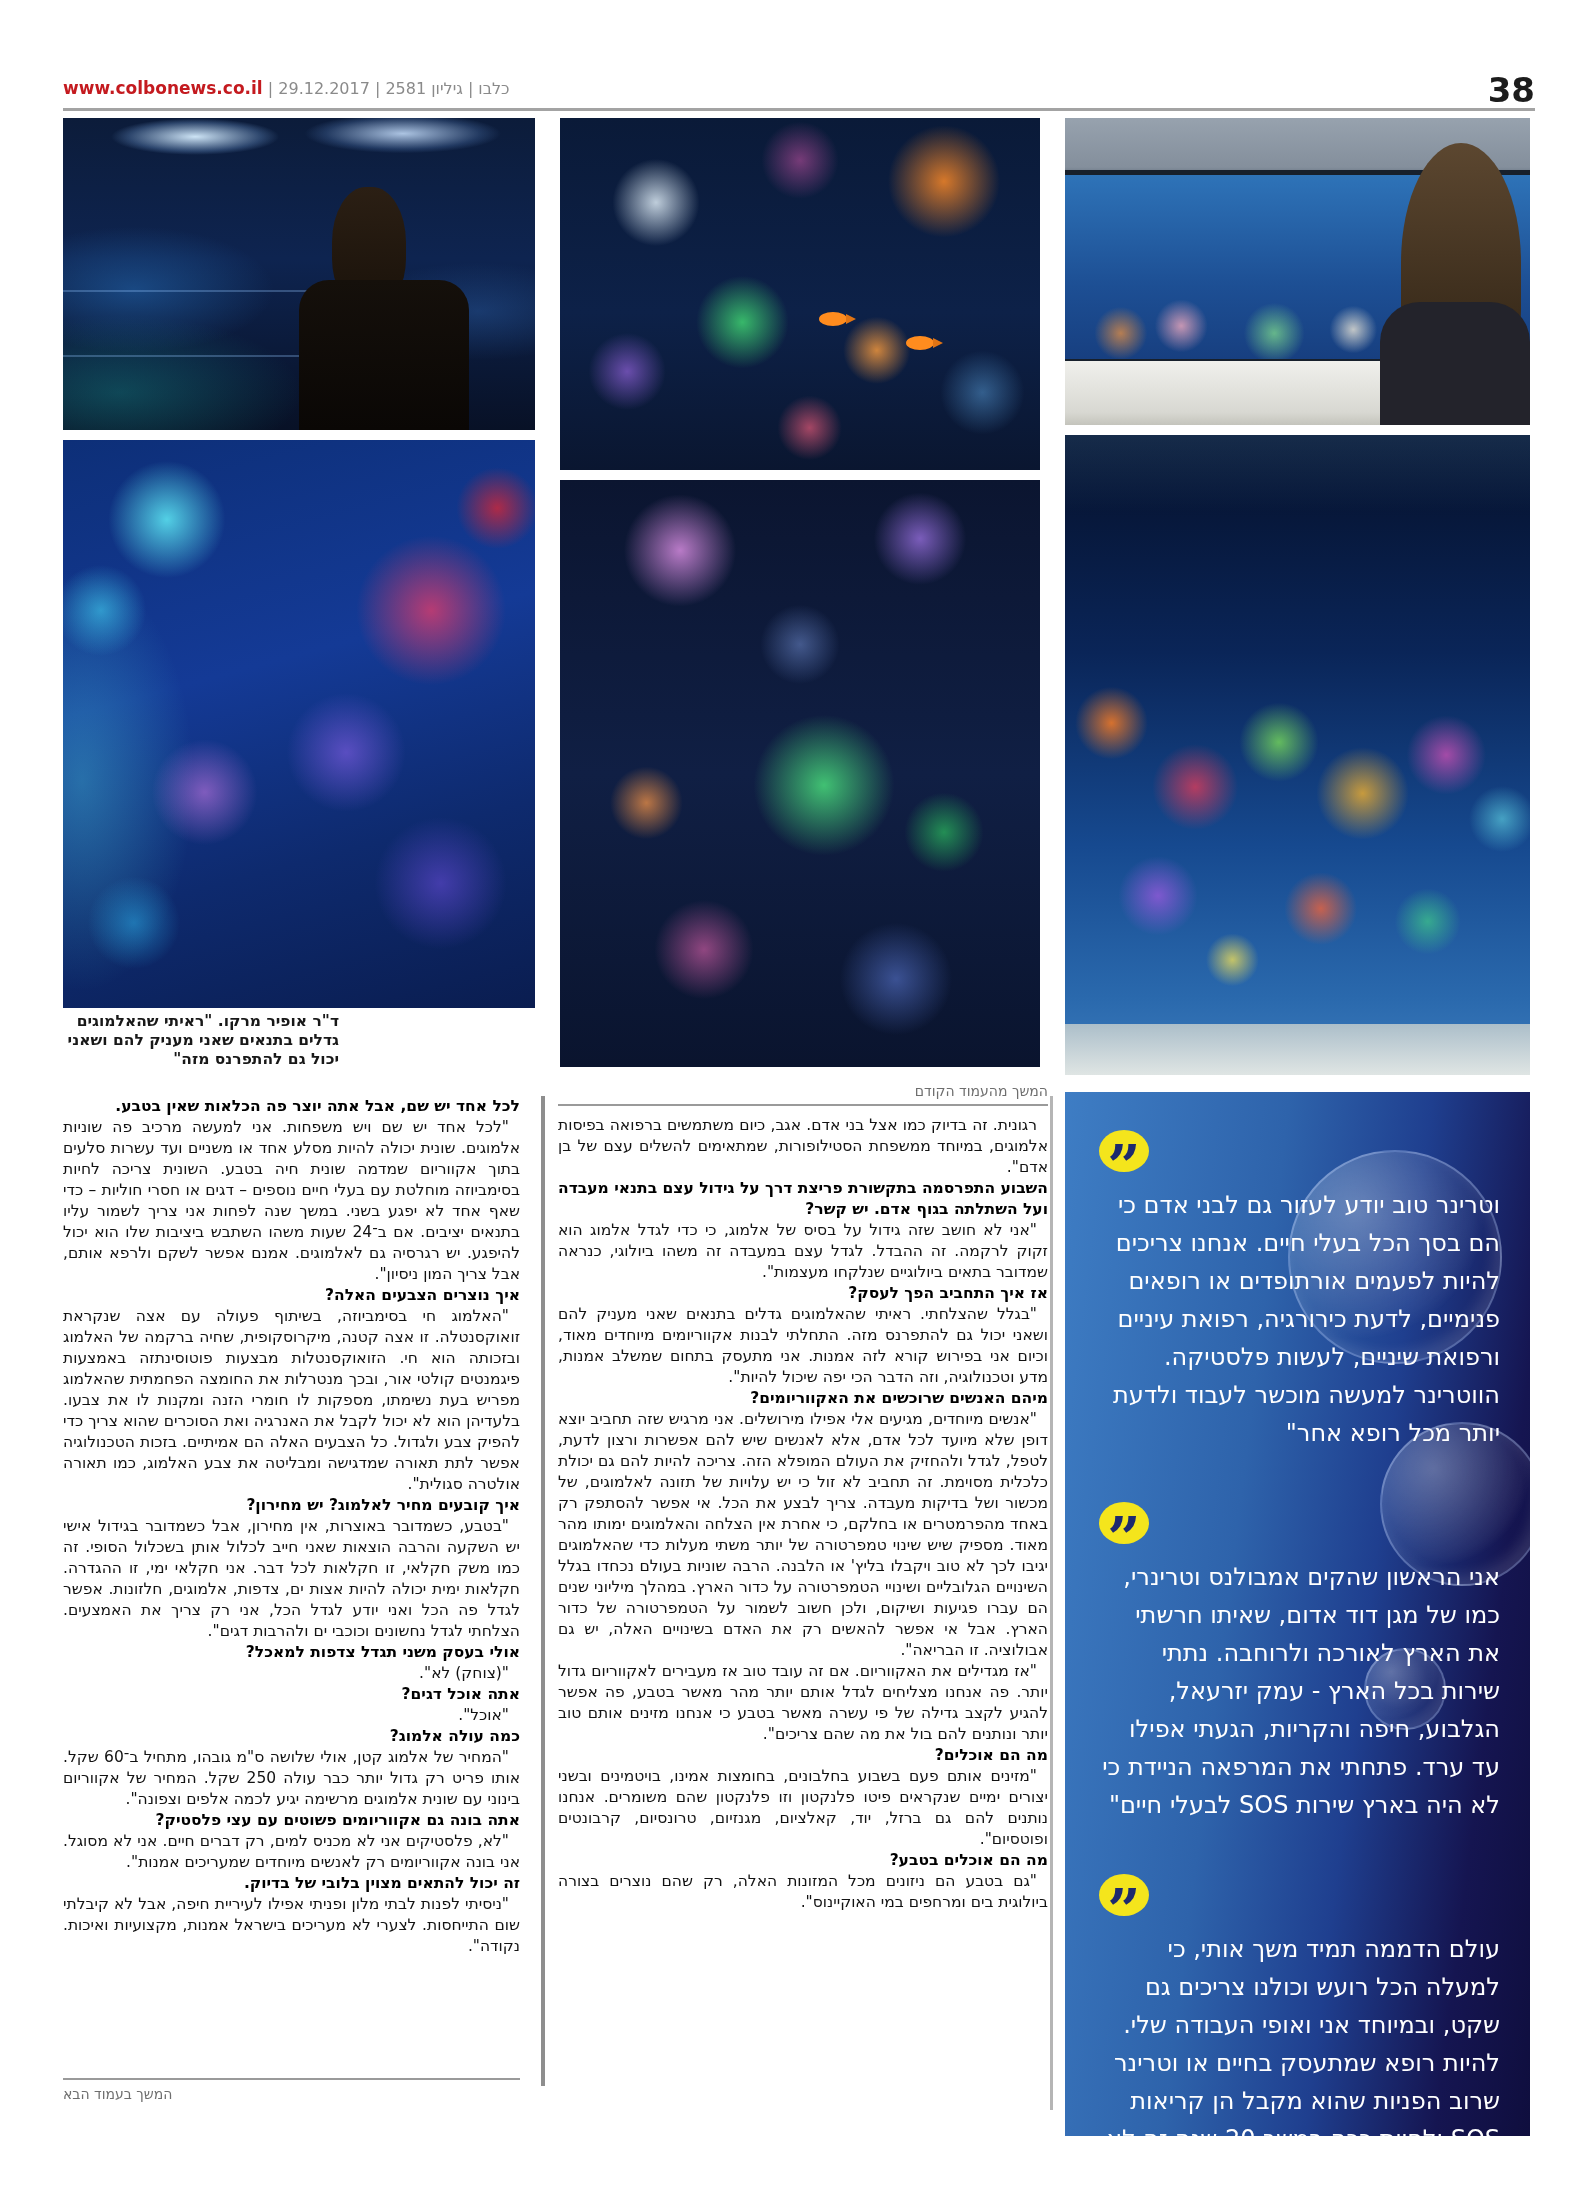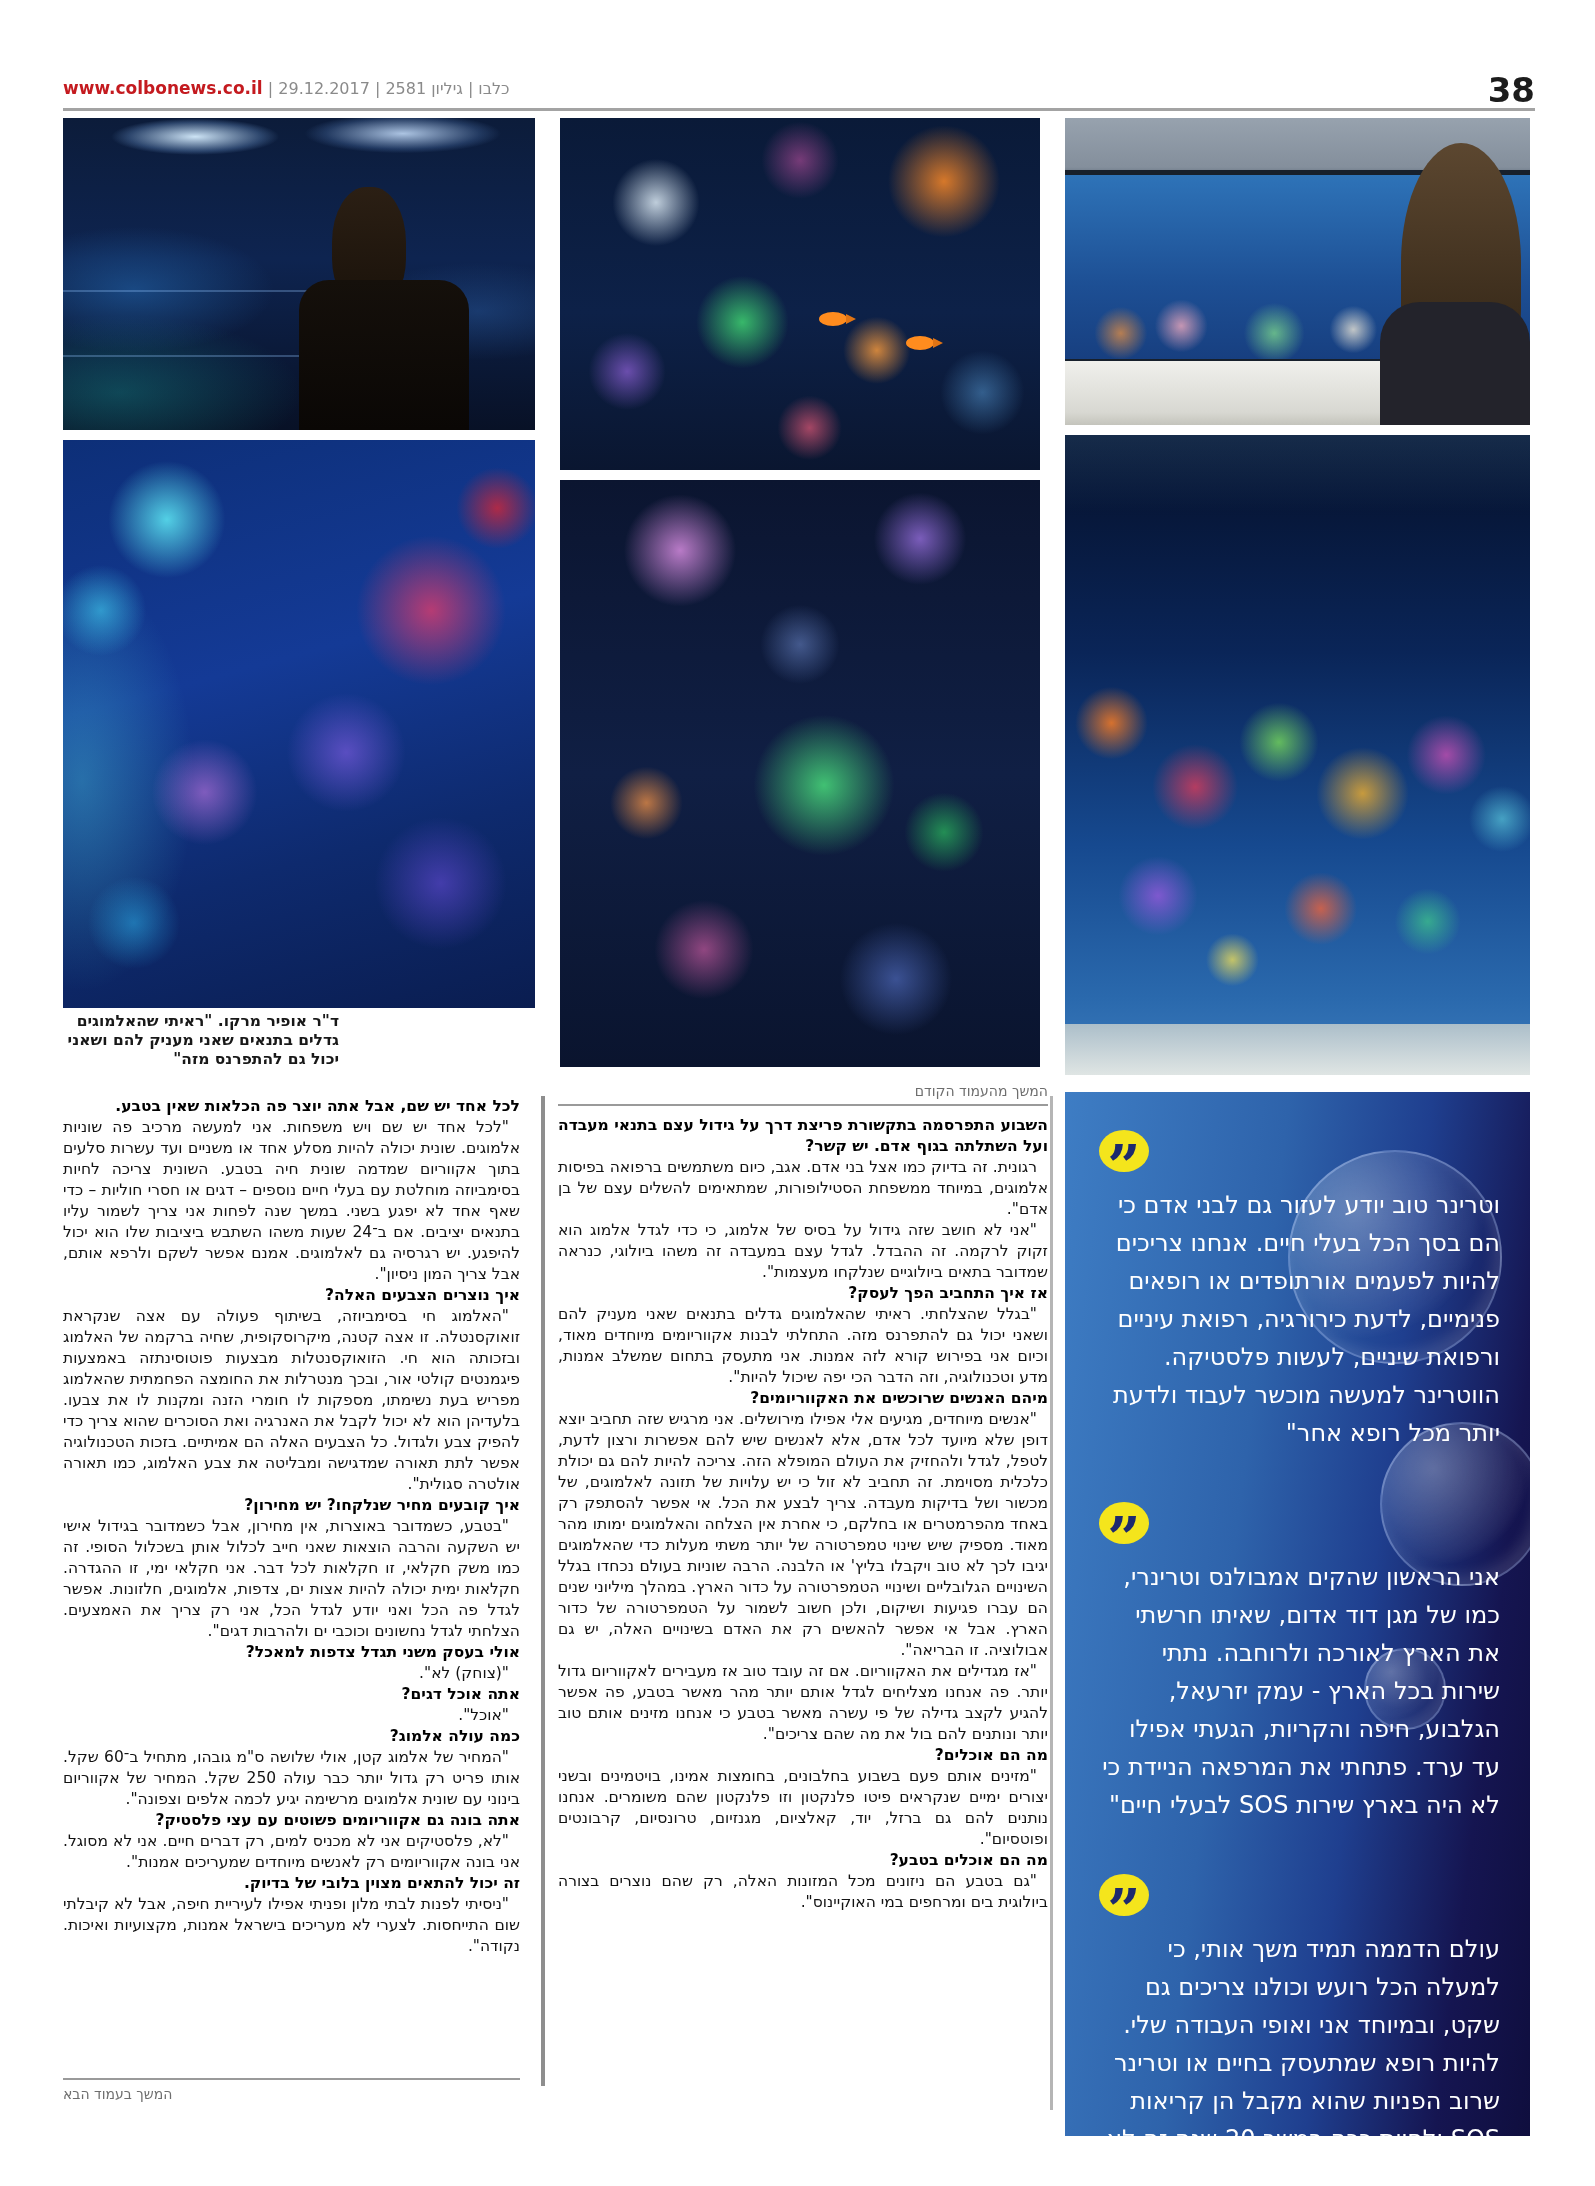--- a/index.html
+++ b/index.html
@@ -168,42 +168,42 @@
   </div>
 
   <div class="caption">ד"ר אופיר מרקו. "ראיתי שהאלמוגים גדלים בתנאים שאני מעניק להם ושאני יכול גם להתפרנס מזה"</div>
 
   <div class="col col-left">
 
   <p class="para lead">לכל אחד יש שם, אבל אתה יוצר פה הכלאות שאין בטבע.</p>
       <p class="para a">"לכל אחד יש שם ויש משפחות. אני למעשה מרכיב פה שוניות אלמוגים. שונית יכולה להיות מסלע אחד או משניים ועד עשרות סלעים בתוך אקווריום שמדמה שונית חיה בטבע. השונית צריכה לחיות בסימביוזה מוחלטת עם בעלי חיים נוספים – דגים או חסרי חוליות – כדי שאף אחד לא יפגע בשני. במשך שנה לפחות אני צריך לשמור עליו בתנאים יציבים. אם ב־24 שעות משהו השתבש ביציבות שלו הוא יכול להיפגע. יש רגרסיה גם לאלמוגים. אמנם אפשר לשקם ולרפא אותם, אבל צריך המון ניסיון".</p>
       <p class="para q">איך נוצרים הצבעים האלה?</p>
       <p class="para a">"האלמוג חי בסימביוזה, בשיתוף פעולה עם אצה שנקראת זואוקסנטלה. זו אצה קטנה, מיקרוסקופית, שחיה ברקמה של האלמוג ובזכותה הוא חי. הזואוקסנטלות מבצעות פוטוסינתזה באמצעות פיגמנטים קולטי אור, ובכך מנטרלות את החומצה הפחמתית שהאלמוג מפריש בעת נשימתו, מספקות לו חומרי הזנה ומקנות לו את צבעו. בלעדיהן הוא לא יכול לקבל את האנרגיה ואת הסוכרים שהוא צריך כדי להפיק צבע ולגדול. כל הצבעים האלה הם אמיתיים. בזכות הטכנולוגיה אפשר לתת תאורה שמדגישה ומבליטה את צבע האלמוג, כמו תאורה אולטרה סגולית".</p>
-      <p class="para q">איך קובעים מחיר שנלקחו? יש מחירון?</p>
+      <p class="para q">איך קובעים מחיר לאלמוג? יש מחירון?</p>
       <p class="para a">"בטבע, כשמדובר באוצרות, אין מחירון, אבל כשמדובר בגידול אישי יש השקעה והרבה הוצאות שאני חייב לכלול אותן בשכלול הסופי. זה כמו משק חקלאי, זו חקלאות לכל דבר. אני חקלאי ימי, זו ההגדרה. חקלאות ימית יכולה להיות אצות ים, צדפות, אלמוגים, חלזונות. אפשר לגדל פה הכל ואני יודע לגדל הכל, אני רק צריך את האמצעים. הצלחתי לגדל נחשונים וכוכבי ים ולהרבות דגים".</p>
       <p class="para q">אולי בעסק משני תגדל צדפות למאכל?</p>
       <p class="para a">"(צוחק) לא".</p>
       <p class="para q">אתה אוכל דגים?</p>
       <p class="para a">"אוכל".</p>
       <p class="para q">כמה עולה אלמוג?</p>
       <p class="para a">"המחיר של אלמוג קטן, אולי שלושה ס"מ גובהו, מתחיל ב־60 שקל. אותו פריט רק גדול יותר כבר עולה 250 שקל. המחיר של אקווריום בינוני עם שונית אלמוגים מרשימה יגיע לכמה אלפים וצפונה".</p>
       <p class="para q">אתה בונה גם אקווריומים פשוטים עם עצי פלסטיק?</p>
       <p class="para a">"לא, פלסטיקים אני לא מכניס למים, רק דברים חיים. אני לא מסוגל. אני בונה אקווריומים רק לאנשים מיוחדים שמעריכים אמנות".</p>
       <p class="para q">זה יכול להתאים מצוין בלובי של בדיוק.</p>
       <p class="para a">"ניסיתי לפנות לבתי מלון ופניתי אפילו לעיריית חיפה, אבל לא קיבלתי שום התייחסות. לצערי לא מעריכים בישראל אמנות, מקצועיות ואיכות. נקודה".</p>
     </div>
   <div class="vdiv1"></div>
 
   <div class="col-mid-wrap">
     <div class="cont-prev">המשך מהעמוד הקודם</div>
     <div class="mid-rule"></div>
     <div class="col-mid">
 
-    <p class="para q">השבוע התפרסמה בתקשורת פריצת דרך על גידול עצם בתנאי מעבדה ועל השתלתה בגוף אדם. יש קשר?</p>
-        <p class="para a">רגונית. זה בדיוק כמו אצל בני אדם. אגב, כיום משתמשים ברפואה בפיסות אלמוגים, במיוחד ממשפחת הסטילופורות, שמתאימים להשלים עצם של בן אדם".</p>
+    <p class="para a">רגונית. זה בדיוק כמו אצל בני אדם. אגב, כיום משתמשים ברפואה בפיסות אלמוגים, במיוחד ממשפחת הסטילופורות, שמתאימים להשלים עצם של בן אדם".</p>
+        <p class="para q">השבוע התפרסמה בתקשורת פריצת דרך על גידול עצם בתנאי מעבדה ועל השתלתה בגוף אדם. יש קשר?</p>
         <p class="para a">"אני לא חושב שזה גידול על בסיס של אלמוג, כי כדי לגדל אלמוג הוא זקוק לרקמה. זה ההבדל. לגדל עצם במעבדה זה משהו ביולוגי, כנראה שמדובר בתאים ביולוגיים שנלקחו מעצמות".</p>
         <p class="para q">אז איך התחביב הפך לעסק?</p>
         <p class="para a">"בגלל שהצלחתי. ראיתי שהאלמוגים גדלים בתנאים שאני מעניק להם ושאני יכול גם להתפרנס מזה. התחלתי לבנות אקווריומים מיוחדים מאוד, וכיום אני בפירוש קורא לזה אמנות. אני מתעסק בתחום שמשלב אמנות, מדע וטכנולוגיה, וזה הדבר הכי יפה שיכול להיות".</p>
         <p class="para q">מיהם האנשים שרוכשים את האקווריומים?</p>
         <p class="para a">"אנשים מיוחדים, מגיעים אלי אפילו מירושלים. אני מרגיש שזה תחביב יוצא דופן שלא מיועד לכל אדם, אלא לאנשים שיש להם אפשרות ורצון לדעת, לטפל, לגדל ולהחזיק את העולם המופלא הזה. צריכה להיות להם גם יכולת כלכלית מסוימת. זה תחביב לא זול כי יש עלויות של תזונה לאלמוגים, של מכשור ושל בדיקות מעבדה. צריך לבצע את הכל. אי אפשר להסתפק רק באחד מהפרמטרים או בחלקם, כי אחרת אין הצלחה והאלמוגים ימותו מהר מאוד. מספיק שיש שינוי טמפרטורה של יותר משתי מעלות כדי שהאלמוגים יגיבו לכך לא טוב ויקבלו בליץ' או הלבנה. הרבה שוניות בעולם נכחדו בגלל השינויים הגלובליים ושינויי הטמפרטורה על כדור הארץ. במהלך מיליוני שנים הם עברו פגיעות ושיקום, ולכן חשוב לשמור על הטמפרטורה של כדור הארץ. אבל אי אפשר להאשים רק את האדם בשינויים האלה, יש גם אבולוציה. זו הבריאה".</p>
         <p class="para a">"אז מגדילים את האקווריום. אם זה עובד טוב אז מעבירים לאקווריום גדול יותר. פה אנחנו מצליחים לגדל אותם יותר מהר מאשר בטבע, פה אפשר להגיע לקצב גדילה של פי עשרה מאשר בטבע כי אנחנו מזינים אותם טוב יותר ונותנים להם בול את מה שהם צריכים".</p>
         <p class="para q">מה הם אוכלים?</p>
         <p class="para a">"מזינים אותם פעם בשבוע בחלבונים, בחומצות אמינו, בויטמינים ובשני יצורים ימיים שנקראים פיטו פלנקטון וזו פלנקטון שהם משומרים. אנחנו נותנים להם גם ברזל, יוד, קאלציום, מגנזיום, טרונסיום, קרבונטים ופוטסיום".</p>
         <p class="para q">מה הם אוכלים בטבע?</p>
         <p class="para a">"גם בטבע הם ניזונים מכל המזונות האלה, רק שהם נוצרים בצורה ביולוגית בים ומרחפים במי האוקיינוס".</p>

